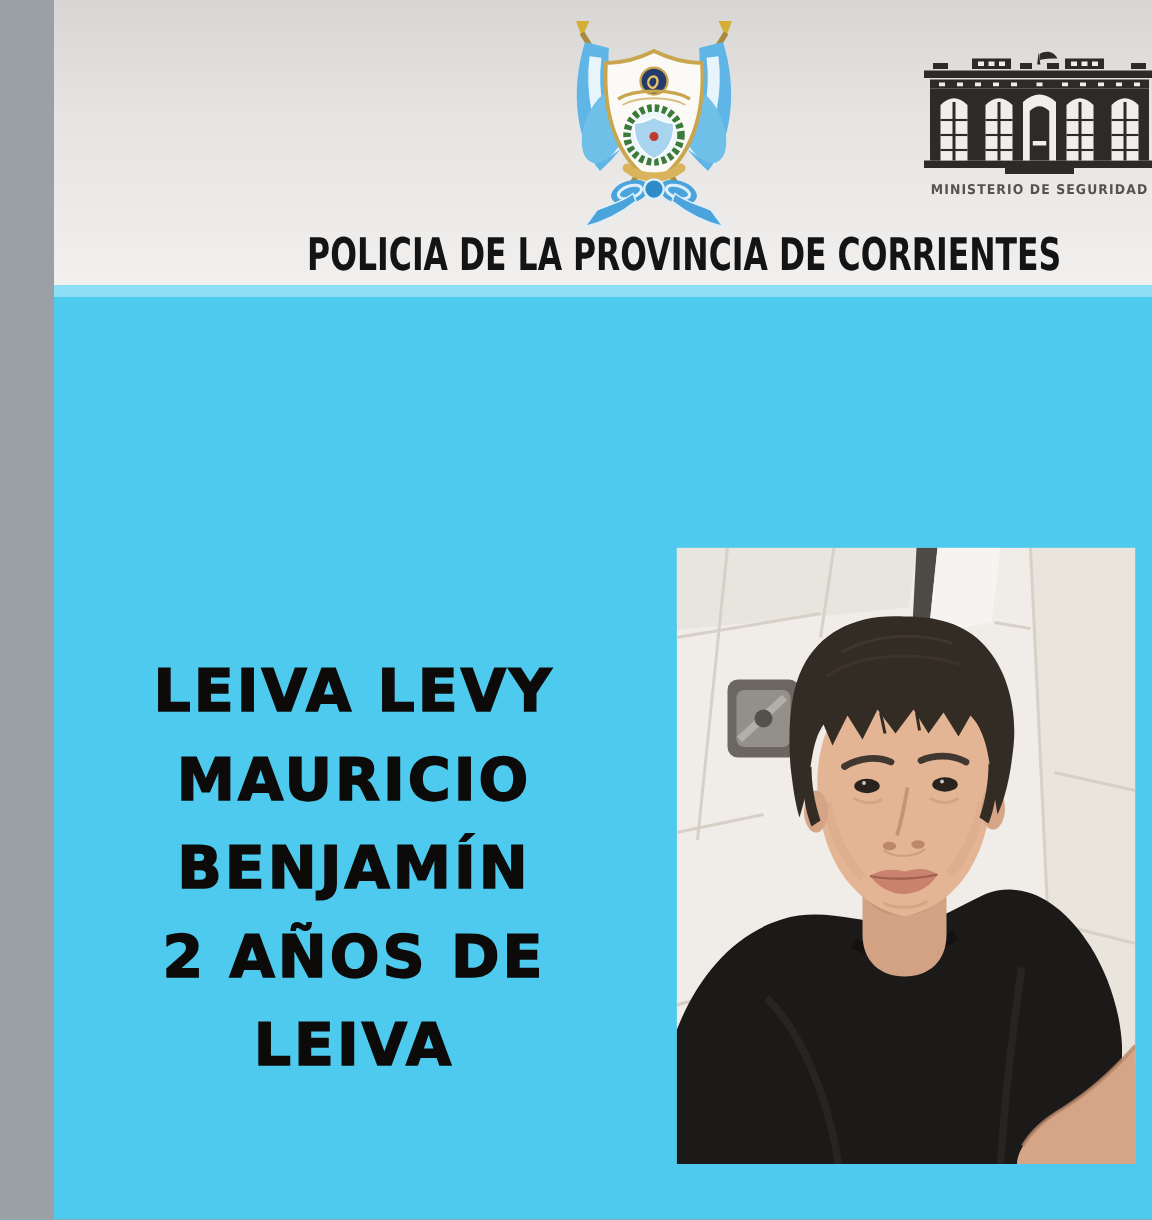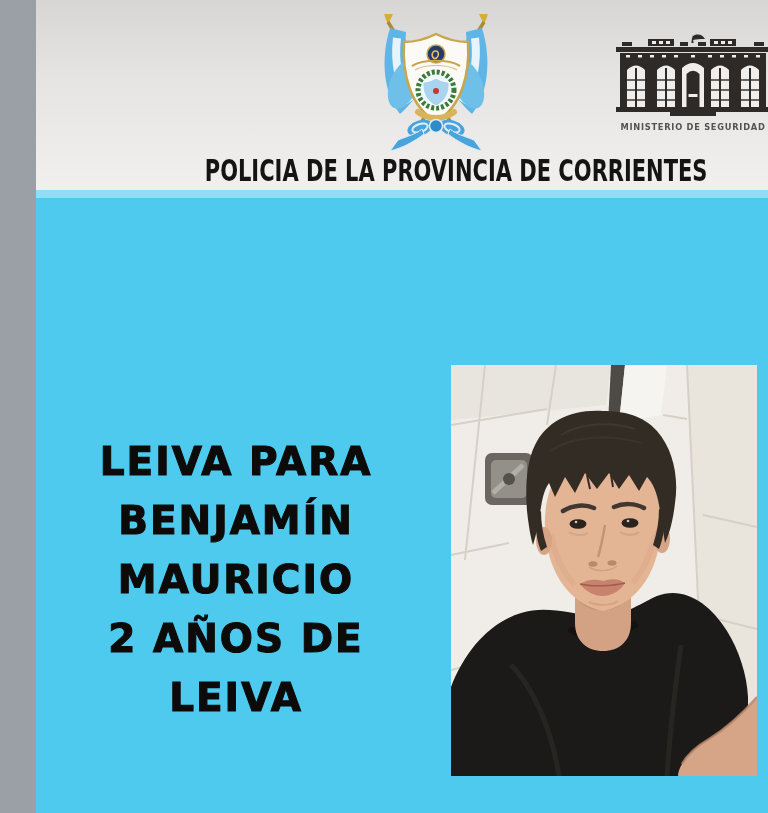--- a/index.html
+++ b/index.html
@@ -194,23 +194,23 @@
 
     <div class="org-title">
       <span>POLICIA DE LA PROVINCIA DE CORRIENTES</span>
     </div>
   </div>
 
   <div class="divider-strip"></div>
 
 
   <div class="name-block">
-    <div class="name-line">LEIVA PARA</div>
+    <div class="name-line">LEIVA LEVY</div>
+    <div class="name-line">MAURICIO</div>
     <div class="name-line">BENJAMÍN</div>
-    <div class="name-line">MAURICIO</div>
     <div class="name-line">2 AÑOS DE</div>
     <div class="name-line">LEIVA</div>
   </div>
 
   <div class="photo">
     <svg viewBox="0 0 306 411" aria-hidden="true">
 
       <rect x="0" y="0" width="306" height="411" fill="#f0ede8"></rect>
       <polygon points="0,0 160,0 155,40 0,55" fill="#e3dfd9" opacity="0.6"></polygon>
       <polygon points="236,0 306,0 306,345 252,345" fill="#e7e2da" opacity="0.75"></polygon>

